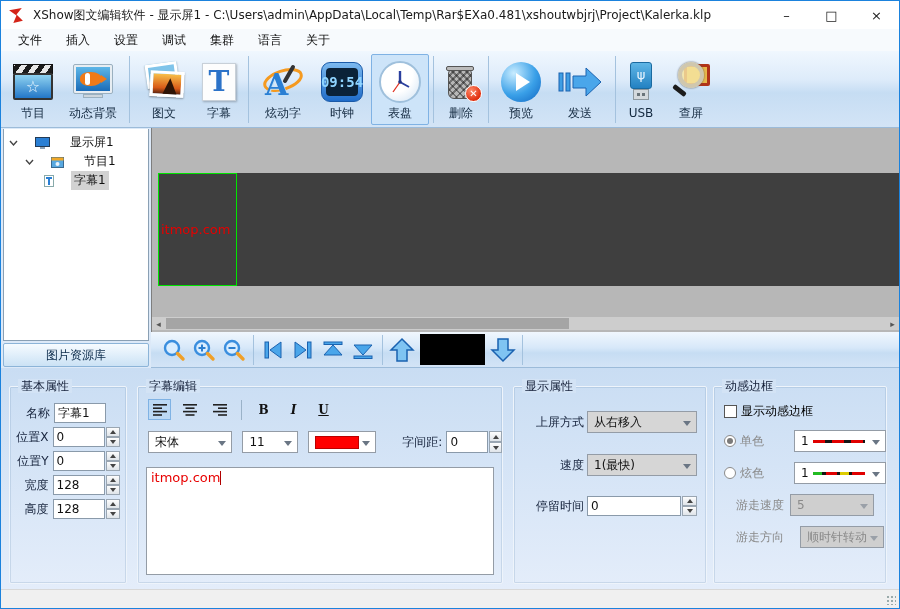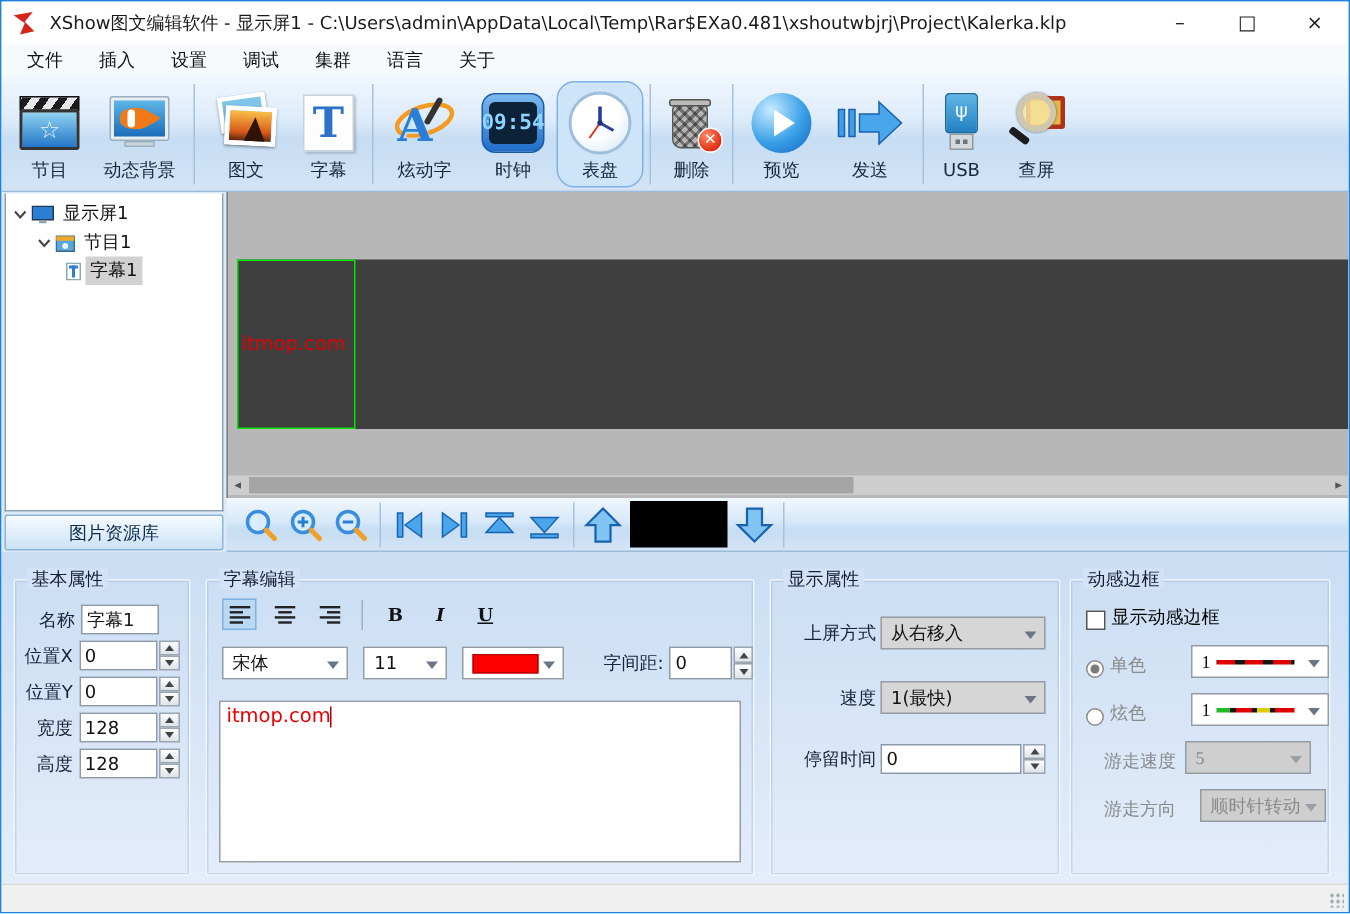--- a/index.html
+++ b/index.html
@@ -26,21 +26,21 @@
 
   
   .toolbar { position:absolute; left:0; top:50px; right:0; height:77px;
              background:linear-gradient(180deg,#f0f7fe 0%,#ddeBfa 38%,#c6ddf3 55%,#d3e4f6 100%);
              border-bottom:1px solid #9cbbd9; display:flex; align-items:stretch;
              padding:3px 0 2px 4px; }
   .tb-btn { display:flex; flex-direction:column; align-items:center;
             justify-content:flex-end; padding:2px 7px 3px; border:1px solid transparent; }
   .tb-btn .icon { height:48px; display:flex; align-items:center; justify-content:center; }
   .tb-btn .lbl { font-size:12px; color:#142a40; line-height:15px; white-space:nowrap; }
-  .tb-btn.selected { background:#cde4f9; border:1px solid #7fb2e4; border-radius:12px;text-align:right; }
+  .tb-btn.selected { background:#cde4f9; border:1px solid #7fb2e4; border-radius:2px;text-align:right; }
   .tb-sep { width:1px; background:#a4c2de; margin:2px 4px; }
 
   
   .clap { position:relative; width:40px; height:36px; }
   .clap-top { position:absolute; left:0; top:0; width:40px; height:10px; background:
       repeating-linear-gradient(-55deg,#1c1c1c 0 5px,#e8e8e8 5px 10px); border:1px solid #111; }
   .clap-body { position:absolute; left:0; top:9px; width:40px; height:27px;
       background:linear-gradient(#8fd2f0,#2377c8); border:2px solid #333; border-radius:2px;
       display:flex; align-items:center; justify-content:center; color:#e8f6ff; font-size:16px; }
   .fish-mon { position:relative; width:44px; height:36px; }
@@ -118,21 +118,21 @@
 
   
   .main-bg { position:absolute; left:0; top:127px; right:0; height:240px; background:#dce9f8; }
   .sidebar { position:absolute; left:2px; top:128px; width:146px; height:238px;
              display:flex; flex-direction:column; }
   .side-header { height:20px; background:linear-gradient(#eaf6ff,#b7d6f0);
       border:1px solid #6f9fca; display:flex; align-items:center; justify-content:center;
       color:#0a2a4a; flex:0 0 auto; }
   .tree { flex:1 1 auto; background:#fff; border:1px solid #8aa0b4; border-top:none;
           padding-top:4px; overflow:hidden; }
-  .tree-row { height:19px; display:flex; align-items:center; gap:3px; }
+  .tree-row { height:19px; display:flex; align-items:center; gap:17px; }
   .tree-row .chev { width:10px; display:flex; justify-content:center; }
   .tree-label { padding:1px 3px; color:#111; white-space:nowrap; }
   .tree-row.selected .tree-label { background:#d2d2d2; }
   .lib-btn { height:24px; margin-top:2px; background:linear-gradient(#f6fbff,#cbe2f5);
       border:1px solid #8cb4d8; border-radius:2px; display:flex; align-items:center;
       justify-content:center; color:#0a2a4a; flex:0 0 auto; }
 
   
   .canvas { position:absolute; left:150px; top:127px; width:748px; height:204px;
             background:#b7b7b7; border-left:1px solid #7e7e7e; overflow:hidden; }
@@ -210,21 +210,21 @@
 
   .textarea { position:absolute; left:8px; right:8px; top:80px; bottom:8px; background:#fff;
       border:1px solid #949ca6; padding:2px 4px; color:#e80000; font-size:13px; }
   .caret { display:inline-block; width:1px; height:14px; background:#b00000;
       vertical-align:text-bottom; }
 
   .display .form-row { margin:0 0 0 8px; }
   .display .flabel { width:62px; margin-right:3px; }
   .r1 { margin-top:24px !important; } .r2 { margin-top:21px !important; } .r3 { margin-top:20px !important; }
 
-  .dynamic .drow { display:flex; align-items:flex-end; margin:10px 0 0 10px;font-family:Liberation Serif, serif; }
+  .dynamic .drow { display:flex; align-items:center; margin:10px 0 0 10px; }
   .checkbox { width:13px; height:13px; border:1px solid #555; background:#fff; margin-right:4px; }
   .radio { width:12px; height:12px; border:1px solid #8a8a8a; border-radius:50%; background:#fff;
       margin-right:4px; position:relative; }
   .radio.on::after { content:""; position:absolute; left:2px; top:2px; width:6px; height:6px;
       border-radius:50%; background:#7a7a7a; }
   .gray-text { color:#8a8a8a; }
   .dyn-label { width:42px; }
 
   
   .statusbar { position:absolute; left:0; top:588px; right:0; height:19px; background:#f0f0f0;

